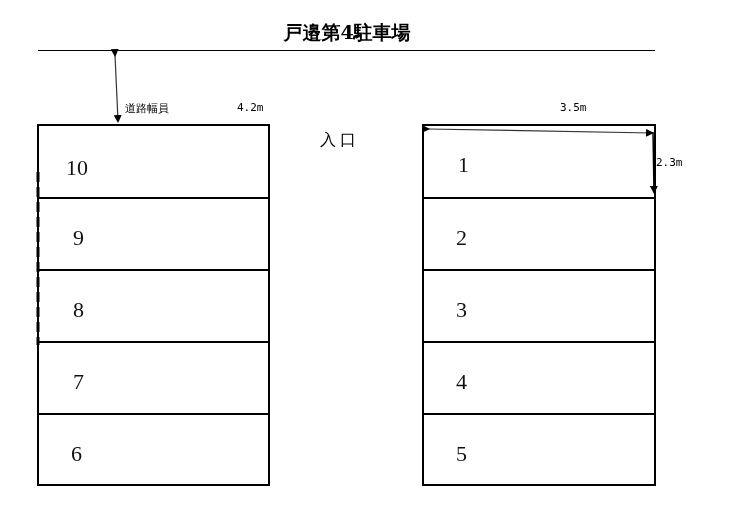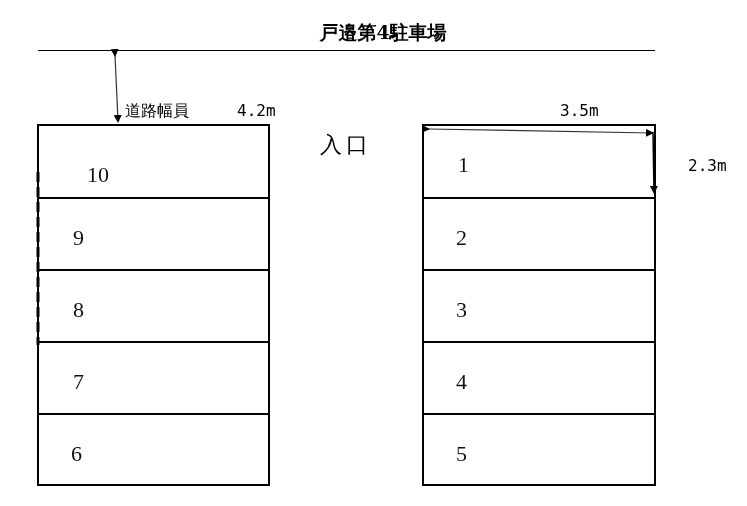--- a/index.html
+++ b/index.html
@@ -1,45 +1,45 @@
 <!DOCTYPE html>
 <html><head>
   <meta charset="utf-8">
   <style>
     html, body { margin: 0; padding: 0; background: #ffffff; }
     body { width: 747px; height: 506px; position: relative; overflow: hidden;
            font-family: "DejaVu Serif", "Liberation Serif", serif; color: #000; }
     .abs { position: absolute; }
-    .title { left: 0; top: 20px; width: 694px; text-align: center; font-size: 19px; font-weight: bold; letter-spacing: 0px; padding-left: 36px; }
+    .title { left: 0; top: 20px; width: 694px; text-align: center; font-size: 19px; font-weight: bold; letter-spacing: 0px; }
     .road-line { left: 38px; top: 50px; width: 617px; height: 0; border-top: 1.5px solid #000; }
     .block { position: absolute; border: 2px solid #000; box-sizing: border-box; }
     .stall { position: absolute; left: 0; width: 100%; box-sizing: border-box; border-top: 2px solid #000; }
     .stall:first-child { border-top: none; }
     .stall-num { position: absolute; font-family: "Liberation Serif", "DejaVu Serif", serif; font-size: 22px; color: #111; }
-    .small { font-family: "DejaVu Sans Mono", "Liberation Mono", monospace; font-size: 16px; }
-    .entrance { left: 320px; top: 130px; font-size: 22px; font-family: "DejaVu Sans", sans-serif; letter-spacing: 4px; text-align: right; }
+    .small { font-family: "DejaVu Sans Mono", "Liberation Mono", monospace; font-size: 11px; }
+    .entrance { left: 320px; top: 130px; font-size: 16px; font-family: "DejaVu Sans", sans-serif; letter-spacing: 4px; text-align: right; }
     svg.overlay { position: absolute; left: 0; top: 0; pointer-events: none; }
   </style>
 </head>
 <body>
 
 <div class="abs title">戸邉第4駐車場</div>
 
 <div class="abs road-line"></div>
 
 <div class="abs small" style="left:125px; top:101px;">道路幅員</div>
 <div class="abs small" style="left:214px; top:101px;margin-left:23px;">4.2m</div>
 
 <div class="abs entrance">入口</div>
 
 <div class="abs small" style="left:560px; top:101px;">3.5m</div>
-<div class="abs small" style="left:688px; top:156px;">2.3m</div>
+<div class="abs small" style="left:656px; top:156px;">2.3m</div>
 
 <div class="block" style="left:37px; top:124px; width:233px; height:362px;">
-  <div class="stall" style="top:10px; height:86px;margin-left:21px;">
+  <div class="stall" style="top:3px; height:86px;">
     <span class="stall-num" style="left:27px; top:26px;">10</span>
   </div>
   <div class="stall" style="top:71px; height:73px;">
     <span class="stall-num" style="left:34px; top:26px;">9</span>
   </div>
   <div class="stall" style="top:143px; height:73px;">
     <span class="stall-num" style="left:34px; top:26px;">8</span>
   </div>
   <div class="stall" style="top:215px; height:73px;">
     <span class="stall-num" style="left:34px; top:26px;">7</span>

